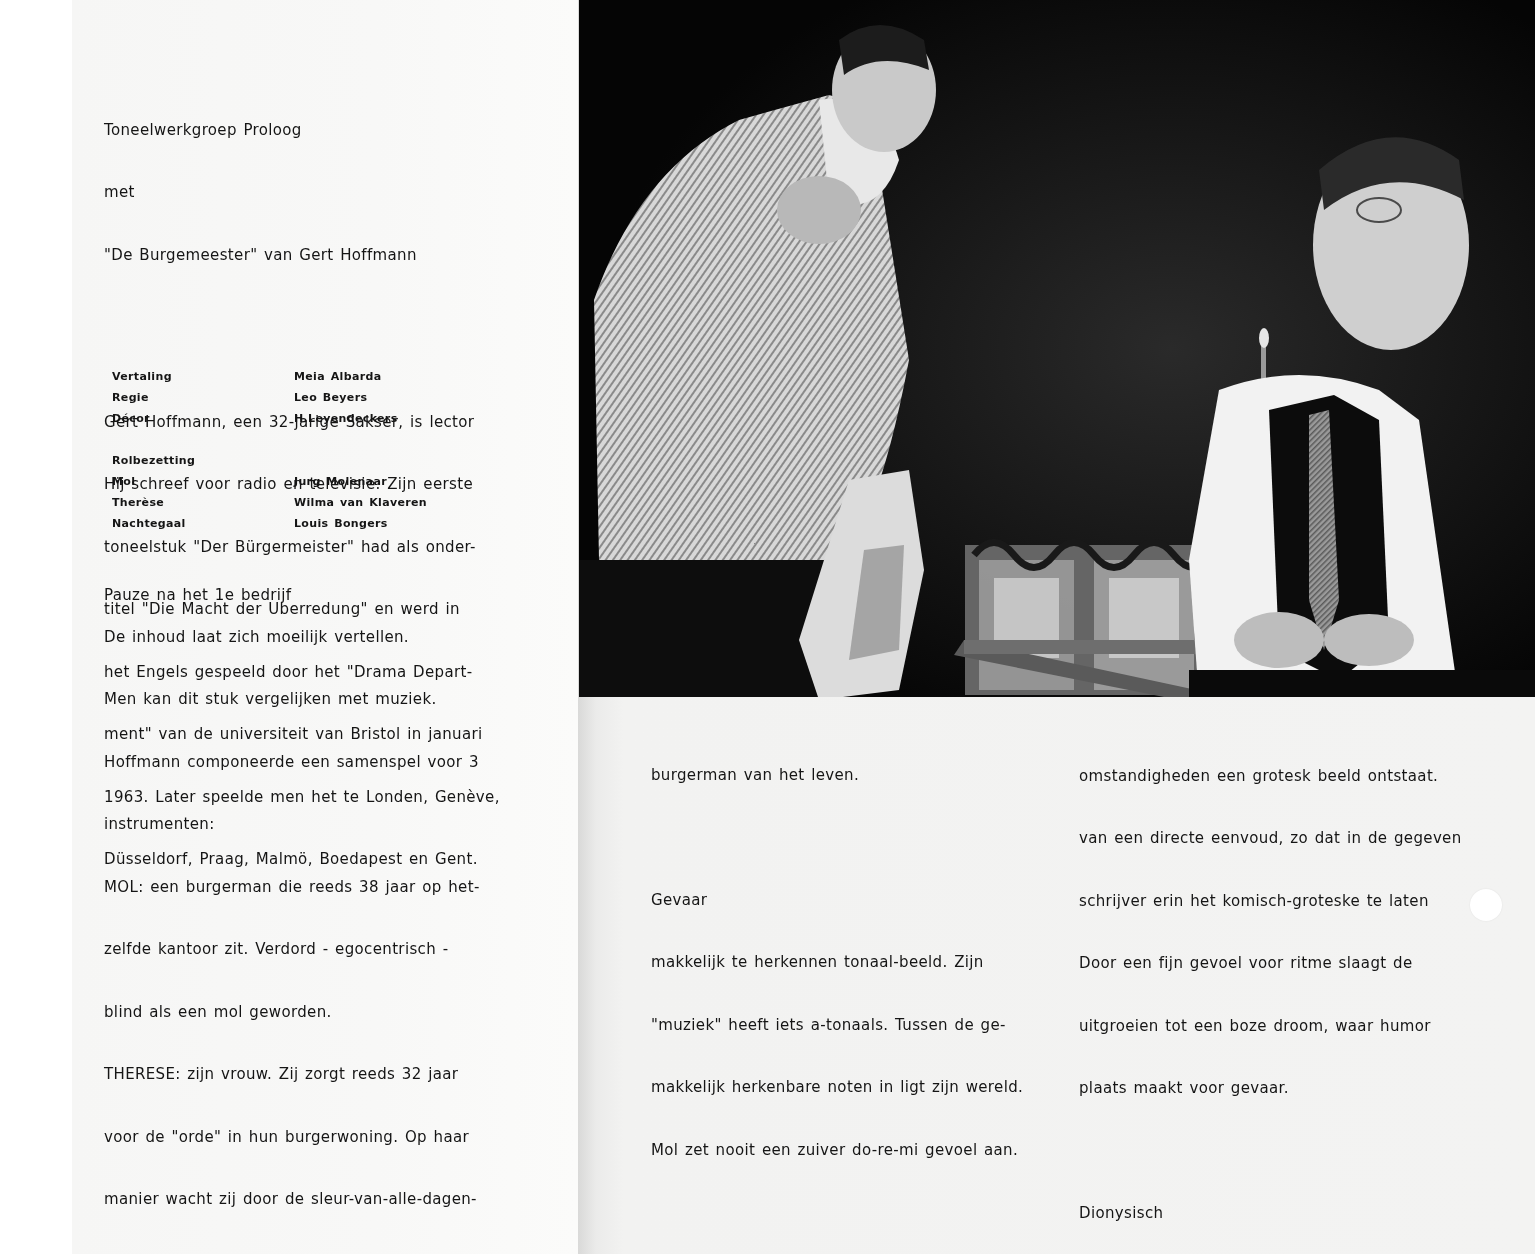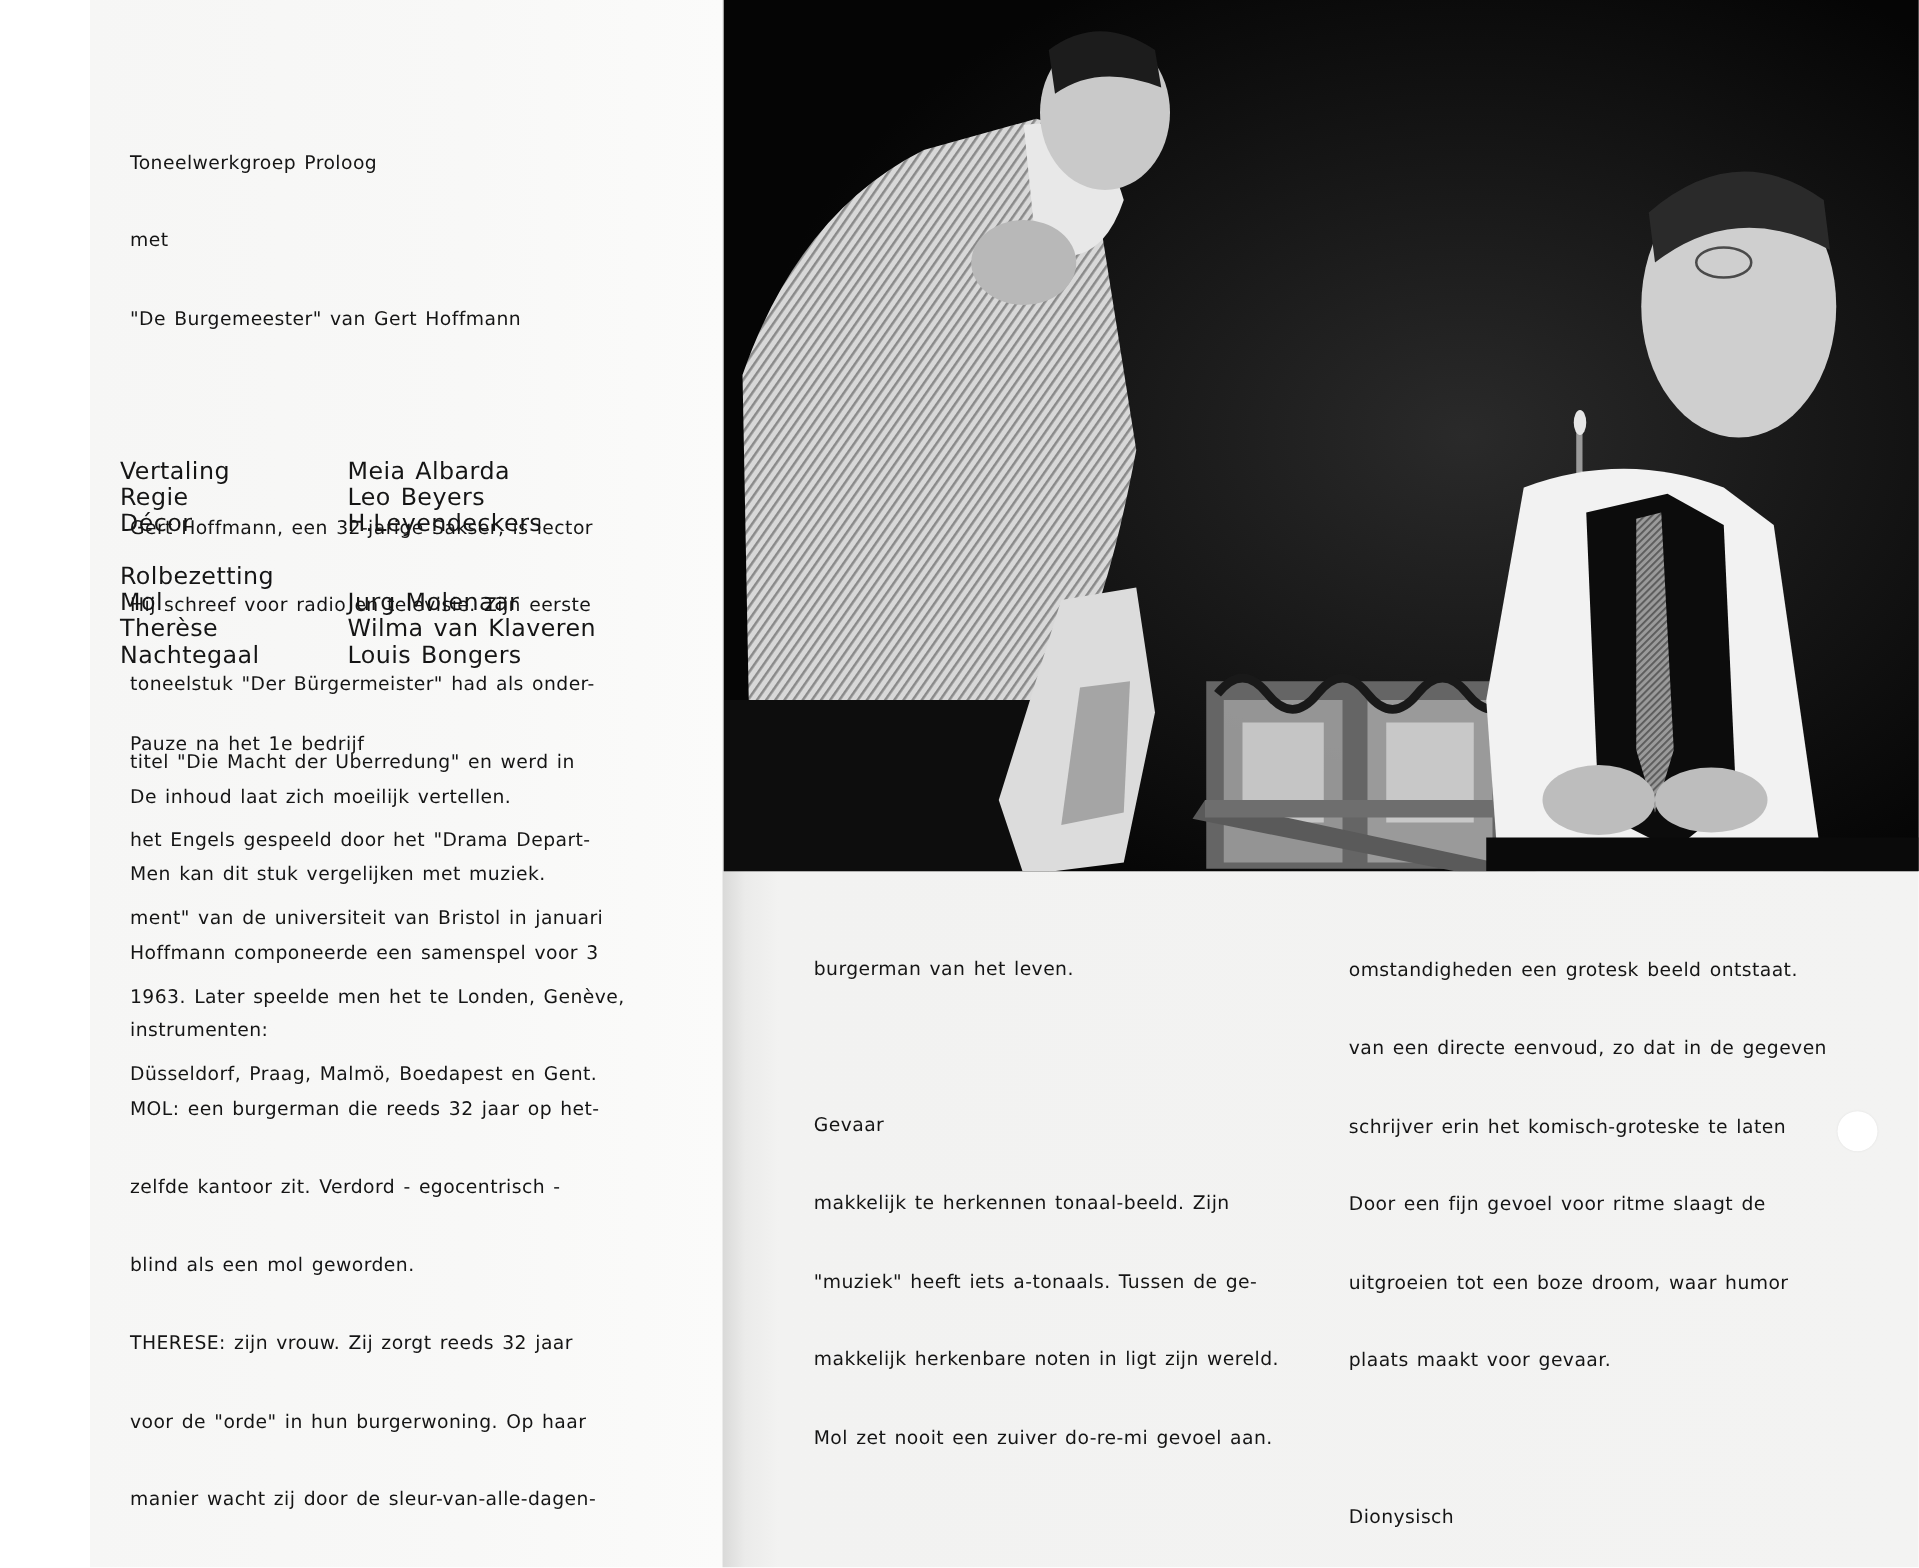--- a/index.html
+++ b/index.html
@@ -22,22 +22,22 @@
       font-size: 15px;
       line-height: 20.85px;
       letter-spacing: 0.35px;
       word-spacing: 1.5px;
       white-space: pre;
     }
     .line { display: block; height: 20.85px; }
     .gap { display: block; height: 20.85px; }
     .left-col { left: 104px; top: 78px; }
     .credits {
-      position: absolute; left: 96px;
-      font-size: 19px; line-height: 20.85px; letter-spacing: 0.35px; word-spacing: 1.5px;
+      position: absolute; left: 112px;
+      font-size: 11px; line-height: 20.85px; letter-spacing: 0.35px; word-spacing: 1.5px; font-weight: bold;
     }
     .credits .row { display: flex; height: 20.85px; }
     .credits .role { width: 182px; }
     .photo {
       position: absolute; left: 579px; top: 0; width: 956px; height: 697px;
       background: #070707; overflow: hidden;
     }
     .photo svg { display: block; }
     .right-col1 { left: 651px; top: 723px; }
     .right-col2 { left: 1079px; top: 724px; }
@@ -105,21 +105,21 @@
 
 <div class="text" style="left:104px; top:543px;">
   <span class="line">Pauze na het 1e bedrijf</span>
 </div>
 
 <div class="text" style="left:104px; top:585px;">
   <span class="line">De inhoud laat zich moeilijk vertellen.</span>
   <span class="line">Men kan dit stuk vergelijken met muziek.</span>
   <span class="line">Hoffmann componeerde een samenspel voor 3</span>
   <span class="line">instrumenten:</span>
-  <span class="line">MOL: een burgerman die reeds 32 jaar op het-</span>
+  <span class="line">MOL: een burgerman die reeds 38 jaar op het-</span>
   <span class="line">zelfde kantoor zit. Verdord - egocentrisch -</span>
   <span class="line">blind als een mol geworden.</span>
   <span class="line">THERESE: zijn vrouw. Zij zorgt reeds 32 jaar</span>
   <span class="line">voor de "orde" in hun burgerwoning. Op haar</span>
   <span class="line">manier wacht zij door de sleur-van-alle-dagen-</span>
   <span class="line">heen, op het grote ogenblik dat een beslissende</span>
   
   
   
   

